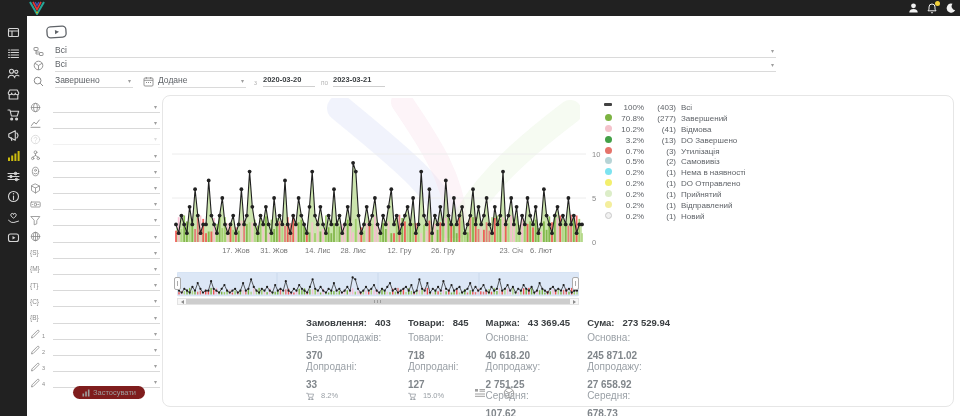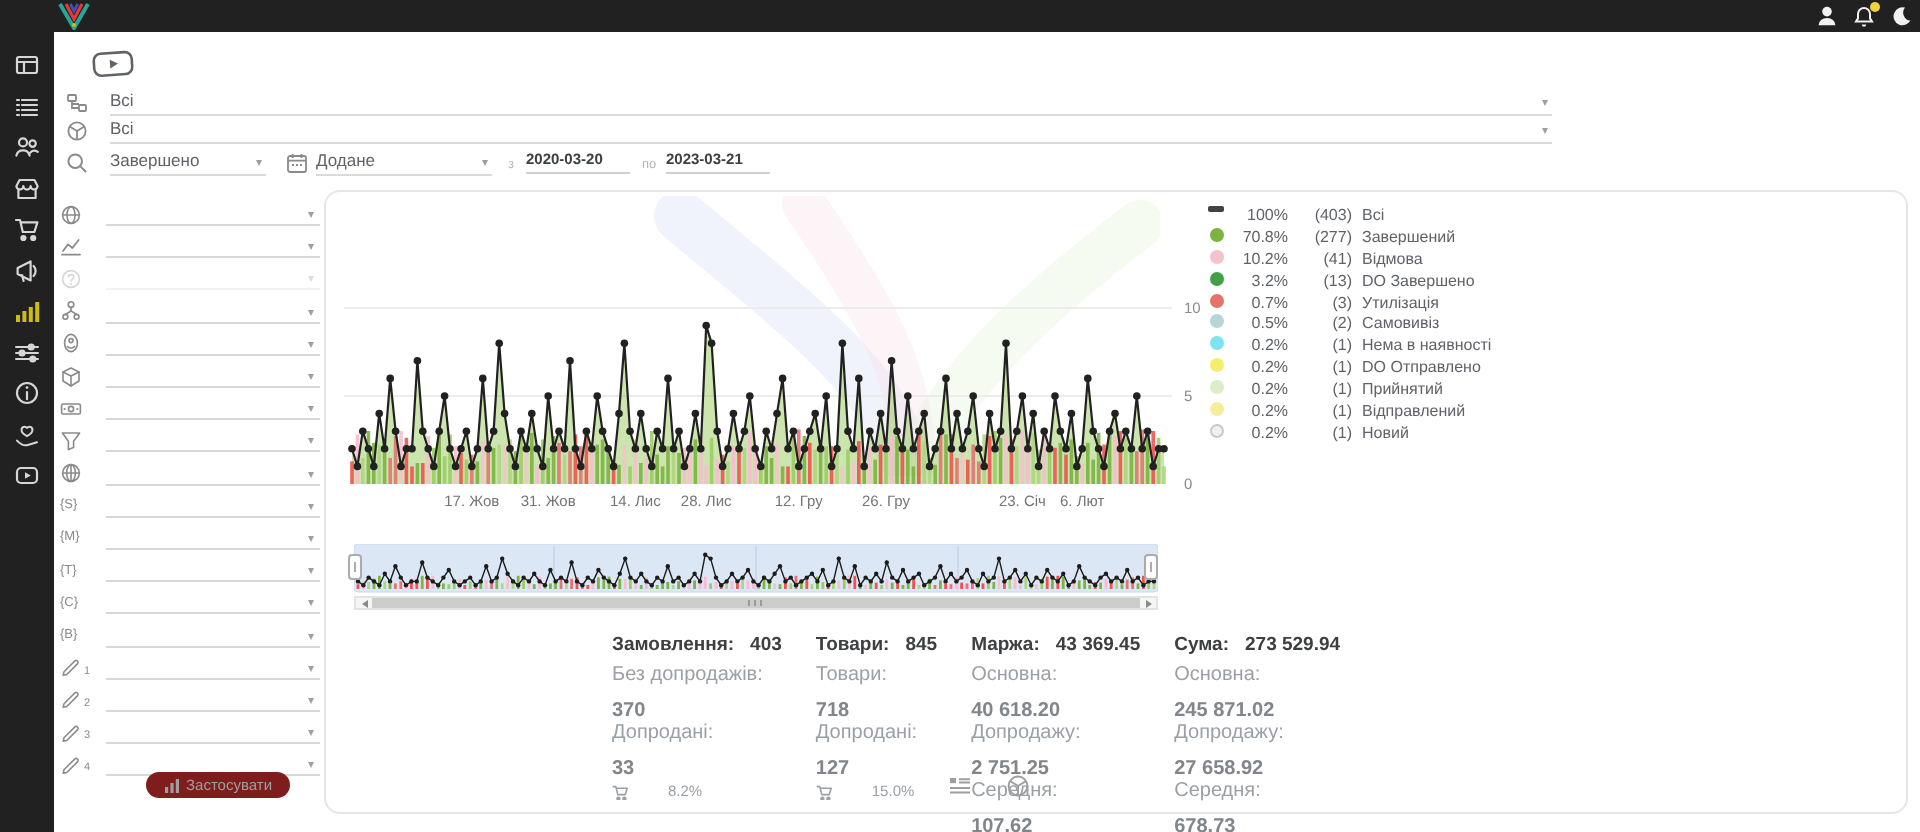--- a/index.html
+++ b/index.html
@@ -72,21 +72,21 @@
   .hs-thumb{position:absolute;left:8px;top:0;width:384px;height:5px;background:#cdcdcd;cursor:grab;}
   .hs-grip{position:absolute;left:50%;top:1px;width:9px;height:3px;margin-left:-4px;
            background:repeating-linear-gradient(90deg,#9b9b9b 0 1px,transparent 1px 3px);}
 
   
   #stats{position:absolute;left:306px;top:317px;display:flex;gap:17px;}
   .st-col{display:flex;flex-direction:column;}
   .st-head{display:flex;justify-content:space-between;gap:8px;font-size:9.5px;font-weight:bold;color:#3c4043;margin-bottom:4px;}
   .st-row{display:flex;justify-content:space-between;gap:6px;font-size:10px;color:#9aa0a6;line-height:11.5px;flex-direction:column;}
   .st-row b{font-weight:bold;color:#80868b;}
-  .st-pct{display:flex;align-items:center;gap:20px;font-size:7.5px;color:#9aa0a6;line-height:11.5px;}
+  .st-pct{display:flex;align-items:center;gap:7px;font-size:7.5px;color:#9aa0a6;line-height:11.5px;}
   .st-pct .cic{color:#9aa0a6;}
 
   .footer-icons{position:absolute;left:474px;top:387px;display:flex;gap:17px;color:#9e9e9e;}
   .fic{width:12px;height:12px;cursor:pointer;}
 </style>
 </head>
 <body>
 
 <div id="app">
 

